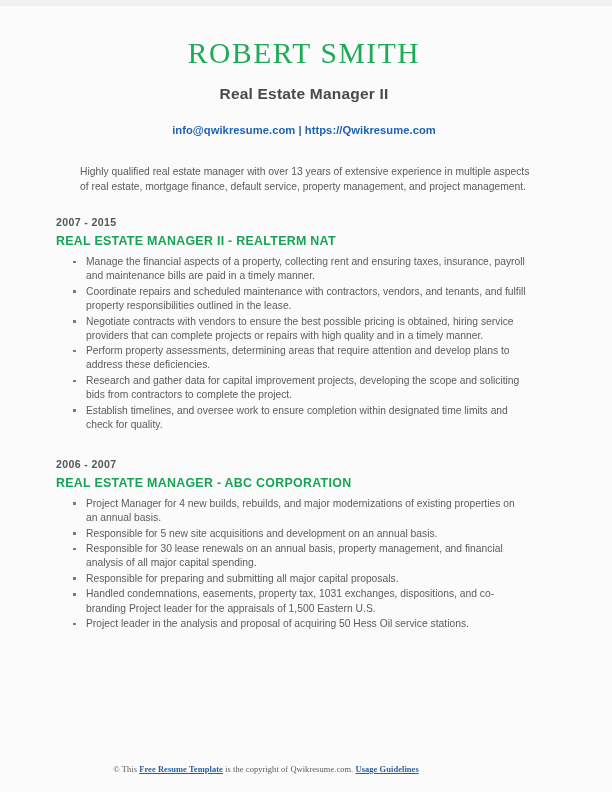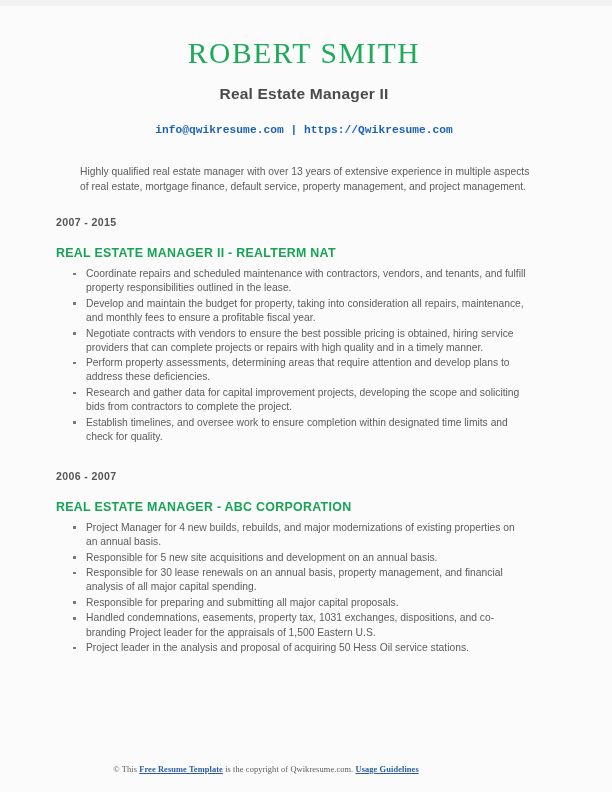--- a/index.html
+++ b/index.html
@@ -55,21 +55,21 @@
   .cand-role {
     font-family: "Liberation Sans", sans-serif;
     font-size: 15.5px;
     font-weight: bold;
     color: #4a4a4a;
     letter-spacing: 0.2px;
     margin: 16px 0 0 0;
     line-height: 1.1;
   }
   .contact-line {
-    font-family: Liberation Mono, monospace;
+    font-family: Liberation Sans, sans-serif;
     font-size: 11.2px;
     font-weight: bold;
     color: #1c62b3;
     letter-spacing: 0.05px;
     margin: 22px 0 0 0;
     line-height: 1.2;
   }
 
   
   .summary {
@@ -92,21 +92,21 @@
     color: #555555;
     letter-spacing: 0.35px;
     line-height: 13px;
   }
   .job-title {
     font-size: 12.4px;
     font-weight: bold;
     color: #17a355;
     letter-spacing: 0.3px;
     line-height: 16px;
-    margin-top: 16px;
+    margin-top: 4px;
   }
   .bullets {
     list-style: none;
     margin: 6px 0 0 0;
     padding: 0;
   }
   .bullets li {
     position: relative;
     padding-left: 30px;
     padding-right: 24px;
@@ -157,22 +157,23 @@
       <div class="cand-role">Real Estate Manager II</div>
       <div class="contact-line">info@qwikresume.com | https://Qwikresume.com</div>
     </div>
 
     <div class="summary">Highly qualified real estate manager with over 13 years of extensive experience in multiple aspects of real estate, mortgage finance, default service, property management, and project management.</div>
 
     <div class="job">
       <div class="job-dates">2007 - 2015</div>
       <div class="job-title">REAL ESTATE MANAGER II - REALTERM NAT</div>
       <ul class="bullets">
+        <li><span class="sq"></span><span>Manage the financial aspects of a property, collecting rent and ensuring taxes, insurance, payroll and maintenance bills are paid in a timely manner.</span></li>
         <li><span class="sq"></span><span>Coordinate repairs and scheduled maintenance with contractors, vendors, and tenants, and fulfill property responsibilities outlined in the lease.</span></li>
-        <li><span class="sq"></span><span>Develop and maintain the budget for property, taking into consideration all repairs, maintenance, and monthly fees to ensure a profitable fiscal year.</span></li>
+        <li><span class="sq"></span></li>
         <li><span class="sq"></span><span>Negotiate contracts with vendors to ensure the best possible pricing is obtained, hiring service providers that can complete projects or repairs with high quality and in a timely manner.</span></li>
         <li><span class="sq"></span><span>Perform property assessments, determining areas that require attention and develop plans to address these deficiencies.</span></li>
         <li><span class="sq"></span><span>Research and gather data for capital improvement projects, developing the scope and soliciting bids from contractors to complete the project.</span></li>
         <li><span class="sq"></span><span>Establish timelines, and oversee work to ensure completion within designated time limits and check for quality.</span></li>
       </ul>
     </div>
 
     <div class="job" style="margin-top:26px;">
       <div class="job-dates">2006 - 2007</div>
       <div class="job-title">REAL ESTATE MANAGER - ABC CORPORATION</div>

